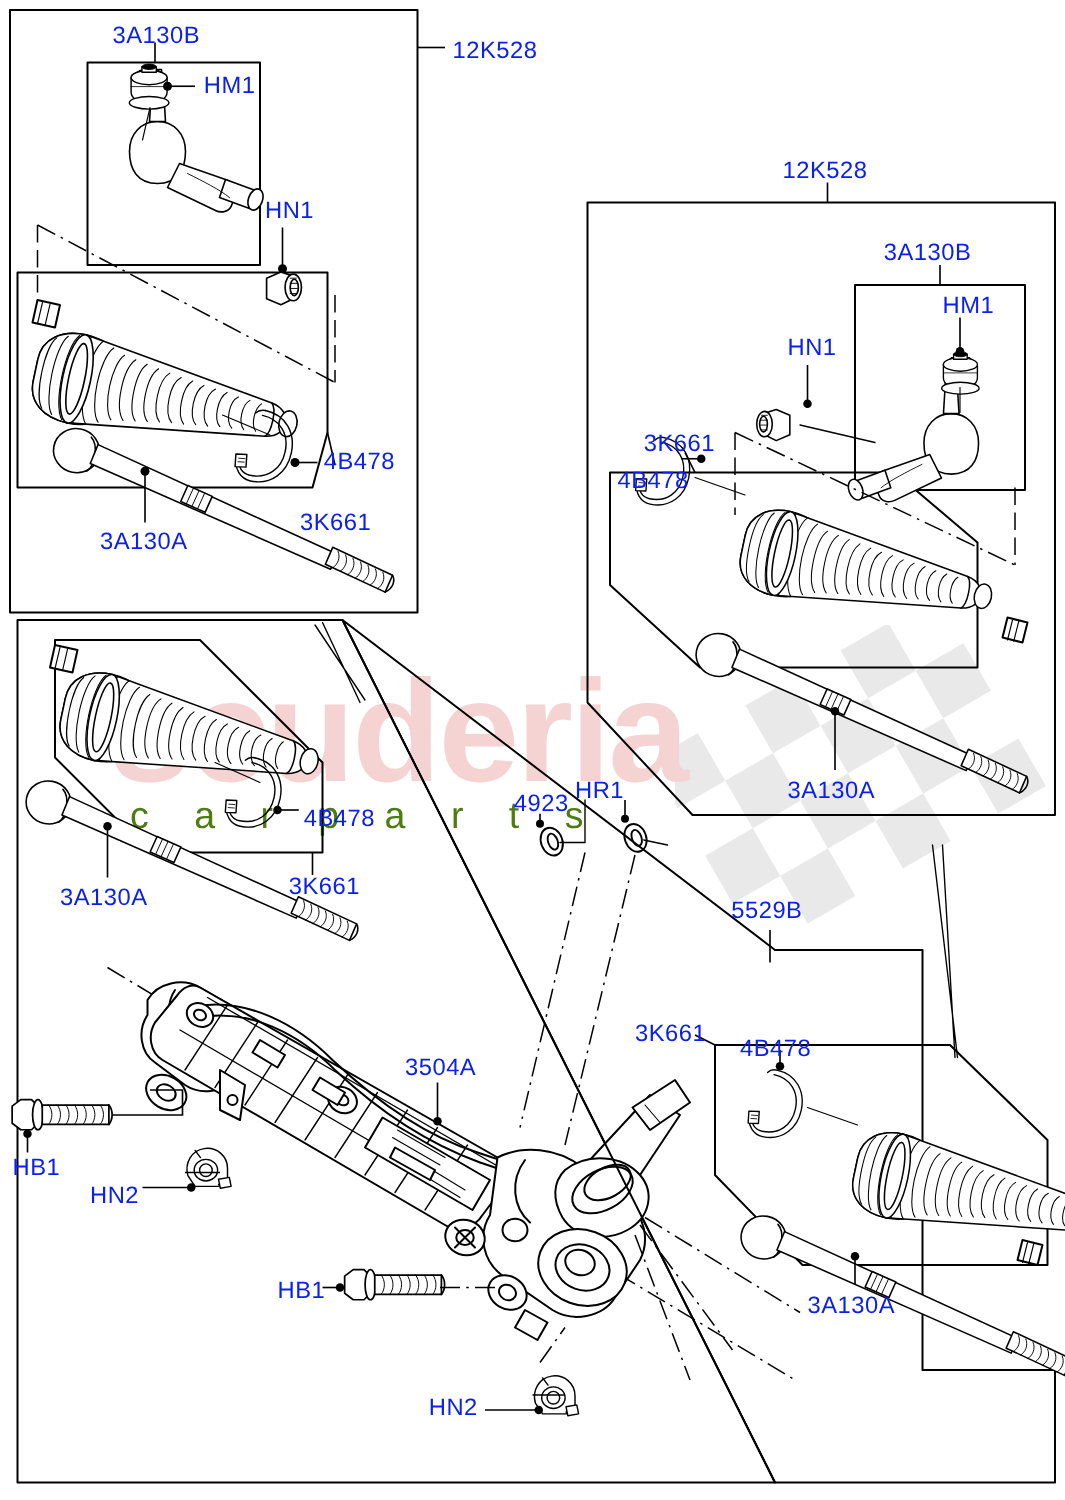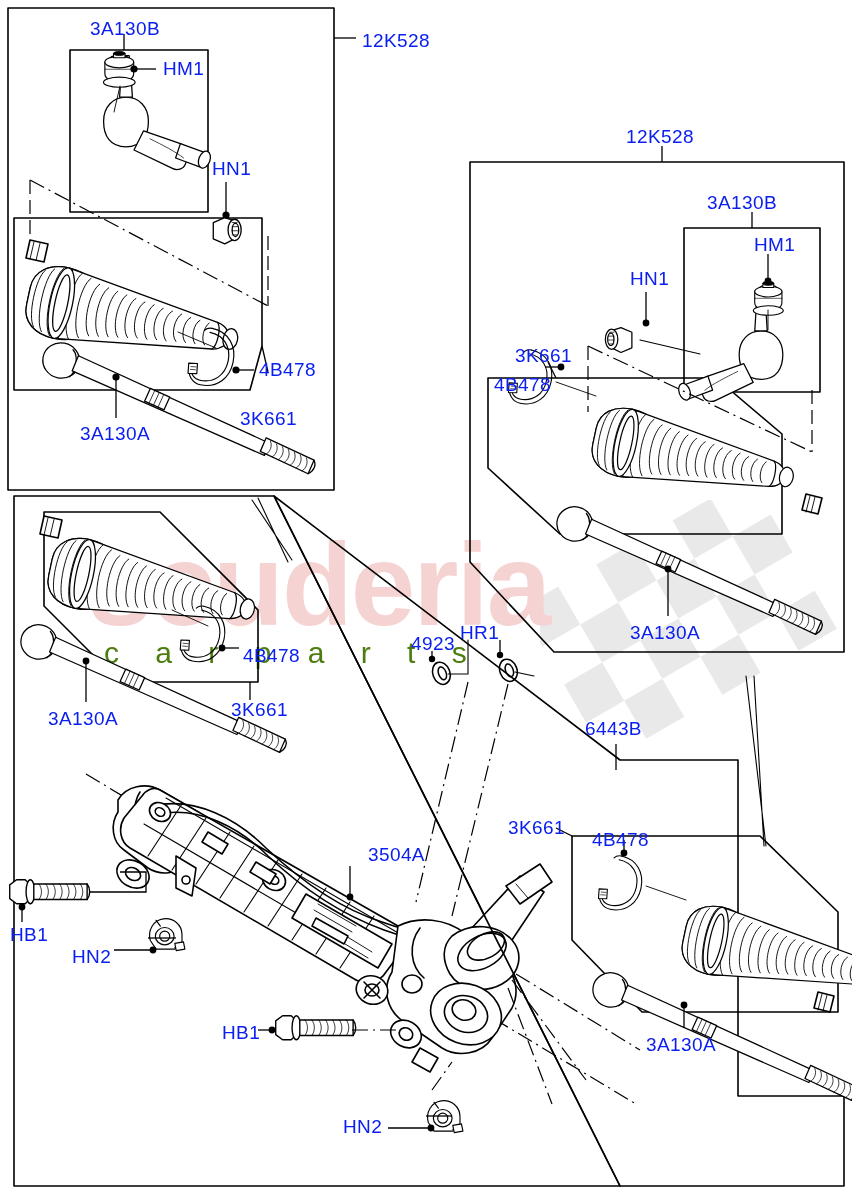--- a/index.html
+++ b/index.html
@@ -527,22 +527,22 @@
   <div class="lbl" style="left:494px;top:374px;">4B478</div>
   <div class="lbl" style="left:630px;top:622px;">3A130A</div>
 
   <div class="lbl" style="left:243px;top:645px;">4B478</div>
   <div class="lbl" style="left:231px;top:699px;">3K661</div>
   <div class="lbl" style="left:48px;top:708px;">3A130A</div>
 
   <div class="lbl" style="left:411px;top:633px;">4923</div>
   <div class="lbl" style="left:460px;top:622px;">HR1</div>
 
-  <div class="lbl" style="left:585px;top:718px;">6443B</div>
-  <div class="lbl" style="left:324px;top:844px;margin-left:44px;">3504A</div>
+  <div class="lbl" style="left:585px;top:718px;">5529B</div>
+  <div class="lbl" style="left:324px;top:844px;">3504A</div>
   <div class="lbl" style="left:10px;top:924px;">HB1</div>
   <div class="lbl" style="left:72px;top:946px;">HN2</div>
   <div class="lbl" style="left:222px;top:1022px;">HB1</div>
   <div class="lbl" style="left:343px;top:1116px;">HN2</div>
 
   <div class="lbl" style="left:508px;top:817px;">3K661</div>
   <div class="lbl" style="left:592px;top:829px;">4B478</div>
   <div class="lbl" style="left:646px;top:1034px;">3A130A</div>
 
 </div>

